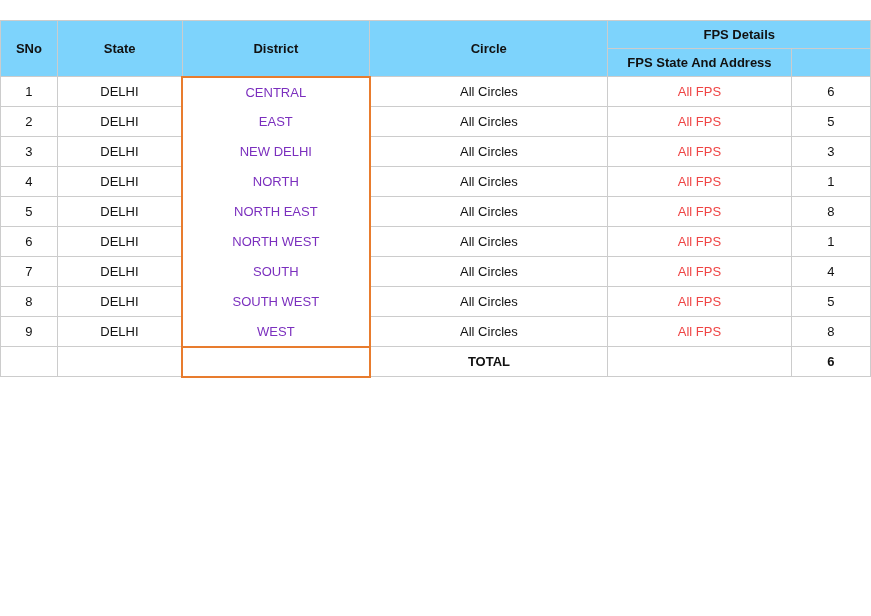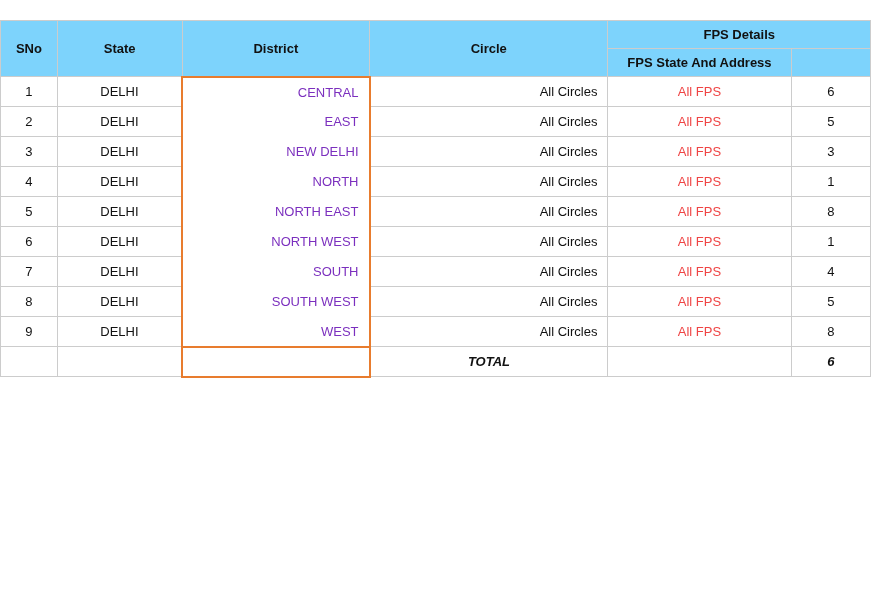--- a/index.html
+++ b/index.html
@@ -36,21 +36,21 @@
       font-size: 13px;
       color: #111;
       padding: 6px 8px;
       white-space: nowrap;
     }
 
     tbody tr td {
       border: 1px solid #ccc;
       padding: 7px 10px;
       font-size: 13px;
-      text-align: right;
+      text-align: center;
     }
 
     tbody tr td.center {
       text-align: center;
     }
 
     tbody tr td.district {
       color: #7b2fbe;
       font-weight: normal;
     }
@@ -71,21 +71,20 @@
     .state-col {
       width: 100px;
       text-align: center;
     }
 
     .total-row td {
       font-weight: bold;
       border: 1px solid #ccc;
       text-align: center;
       padding: 7px 10px;
-      font-style: italic;
     }
 
     .fps-group-header {
       border-bottom: none;
     }
 
     th.sno-header {
       vertical-align: middle;
       width: 50px;
     }

